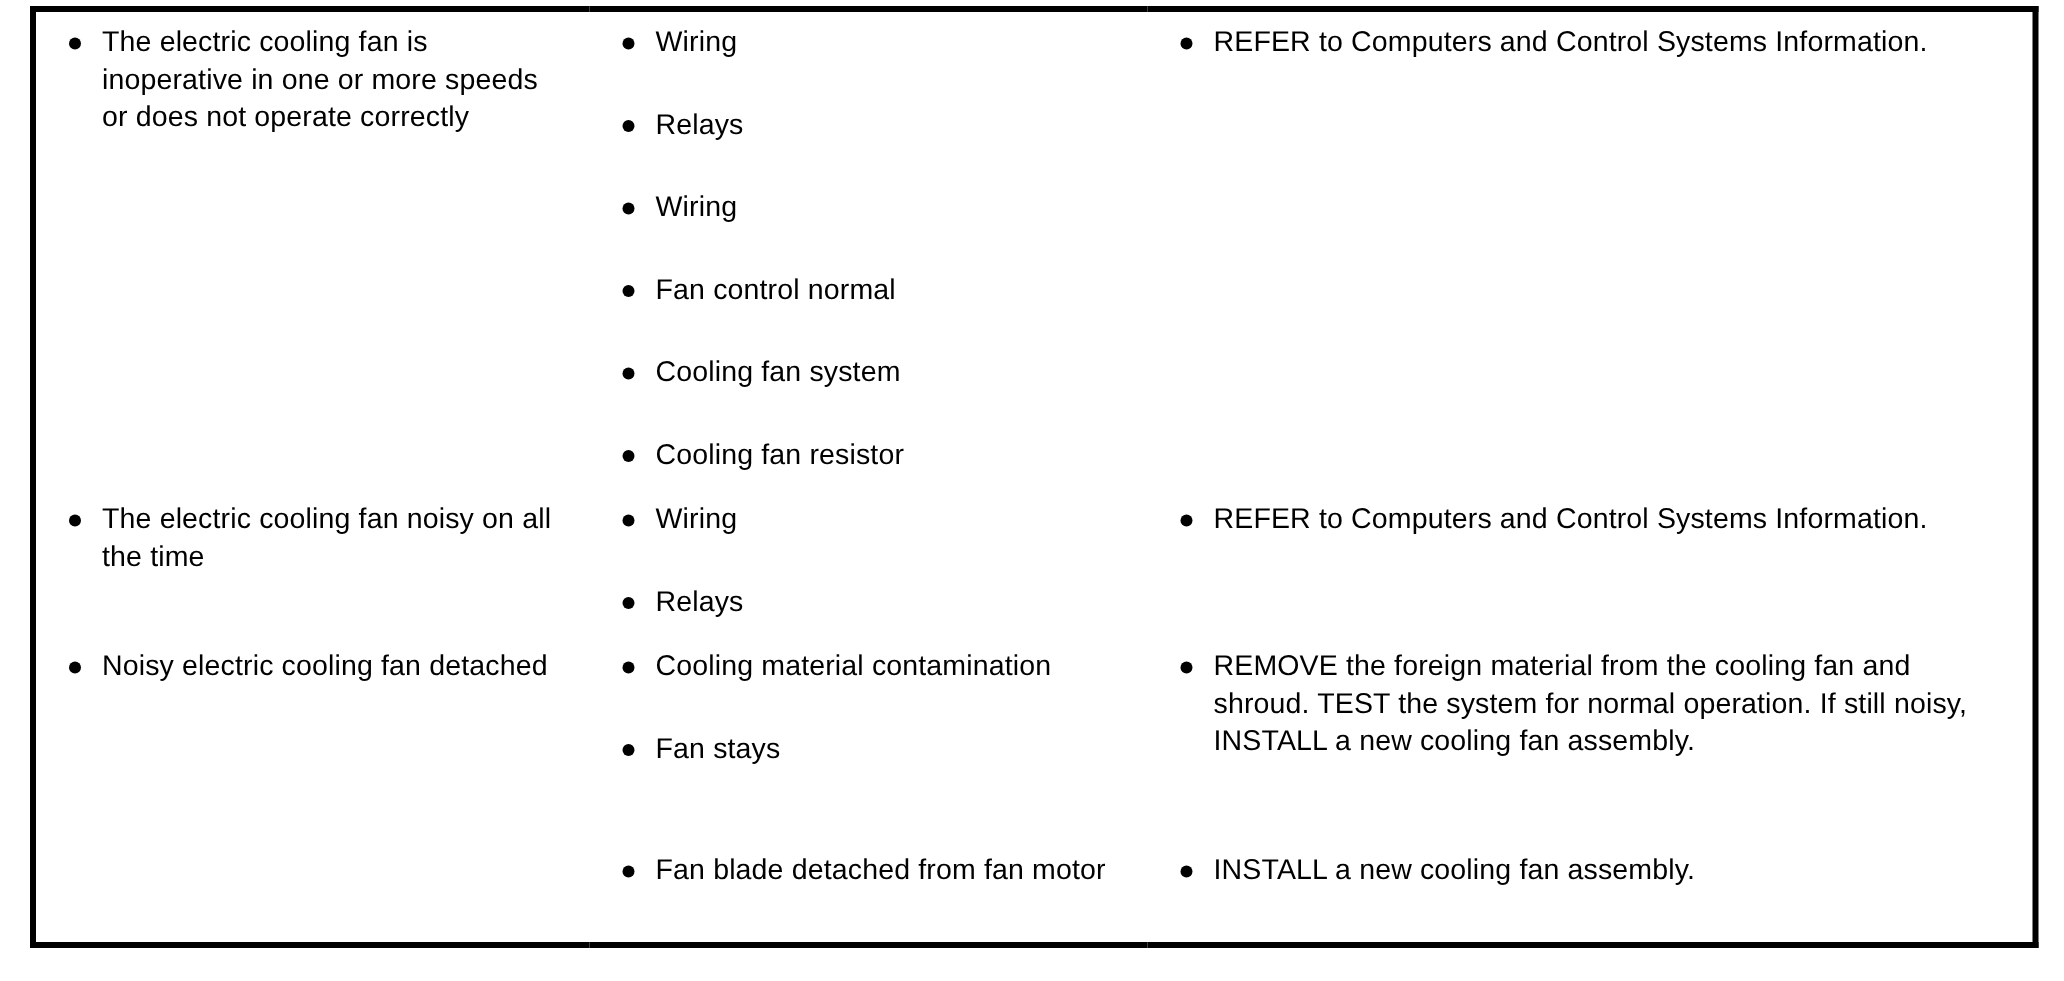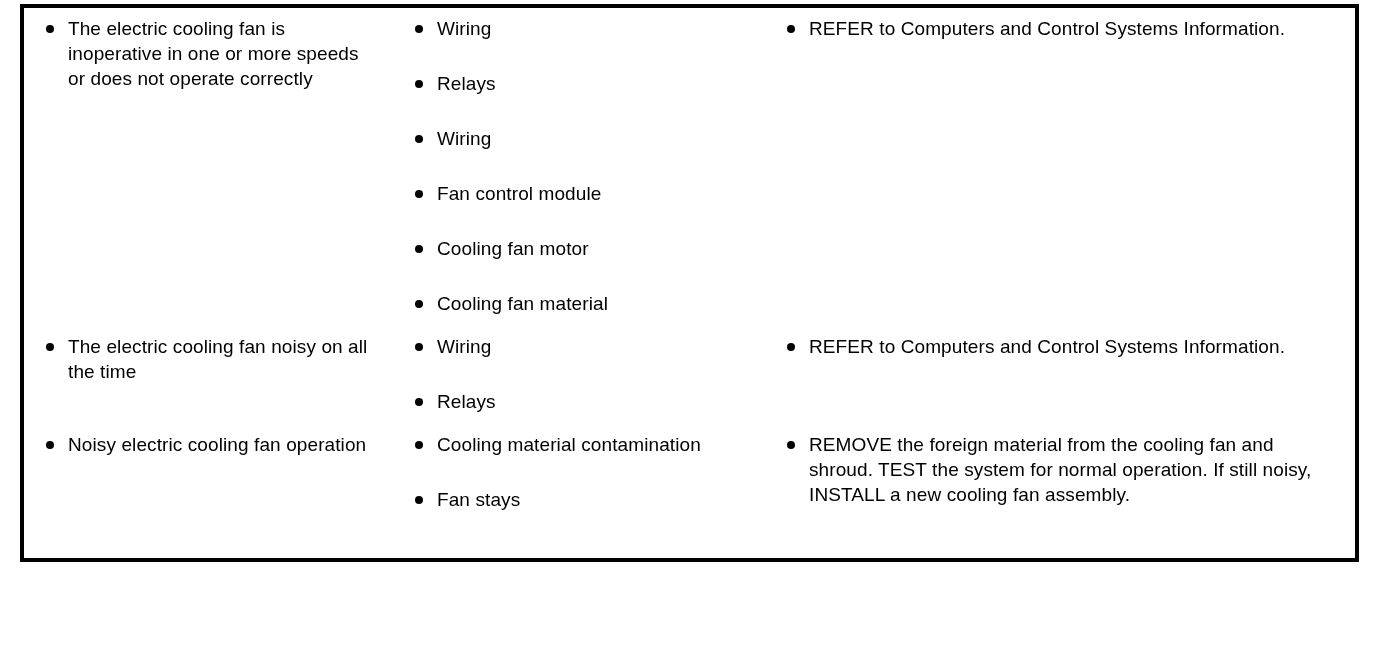--- a/index.html
+++ b/index.html
@@ -110,23 +110,23 @@
             <li>The electric cooling fan is inoperative in one or more speeds or does not operate correctly</li>
           </ul>
         </div>
       </td>
       <td class="sep-right sep-bottom-thick">
         <div class="cell-inner">
           <ul class="bullets">
             <li>Wiring</li>
             <li>Relays</li>
             <li>Wiring</li>
-            <li>Fan control module</li>
-            <li>Cooling fan motor</li>
-            <li>Cooling fan material</li>
+            <li>Fan control normal</li>
+            <li>Cooling fan system</li>
+            <li>Cooling fan resistor</li>
           </ul>
         </div>
       </td>
       <td class="sep-bottom-thick">
         <div class="cell-inner">
           <ul class="bullets">
             <li>REFER to Computers and Control Systems Information.</li>
           </ul>
         </div>
       </td>
@@ -154,36 +154,55 @@
             <li>REFER to Computers and Control Systems Information.</li>
           </ul>
         </div>
       </td>
     </tr>
 
     <tr class="r3">
       <td class="sep-right sep-bottom-thin">
         <div class="cell-inner">
           <ul class="bullets">
-            <li>Noisy electric cooling fan operation</li>
+            <li>Noisy electric cooling fan detached</li>
           </ul>
         </div>
       </td>
       <td class="sep-right sep-bottom-thin">
         <div class="cell-inner">
           <ul class="bullets">
             <li>Cooling material contamination</li>
             <li>Fan stays</li>
           </ul>
         </div>
       </td>
       <td class="sep-bottom-thin">
         <div class="cell-inner">
           <ul class="bullets">
             <li>REMOVE the foreign material from the cooling fan and shroud. TEST the system for normal operation. If still noisy, INSTALL a new cooling fan assembly.</li>
           </ul>
         </div>
       </td>
     </tr>
 
+    <tr class="r4">
+      <td class="sep-right empty-cell">
+        <div class="cell-inner"></div>
+      </td>
+      <td class="sep-right">
+        <div class="cell-inner">
+          <ul class="bullets">
+            <li>Fan blade detached from fan motor</li>
+          </ul>
+        </div>
+      </td>
+      <td>
+        <div class="cell-inner">
+          <ul class="bullets">
+            <li>INSTALL a new cooling fan assembly.</li>
+          </ul>
+        </div>
+      </td>
+    </tr>
 
   </tbody>
 </table>
 
 </body></html>

